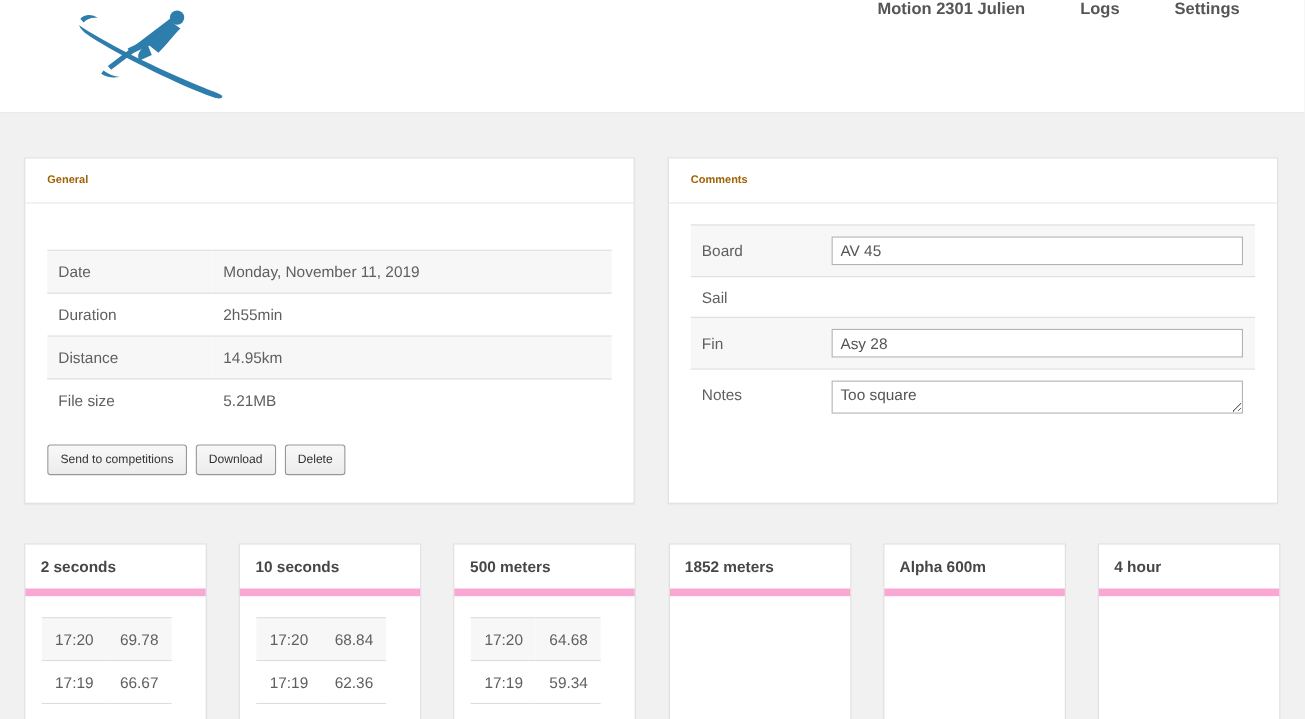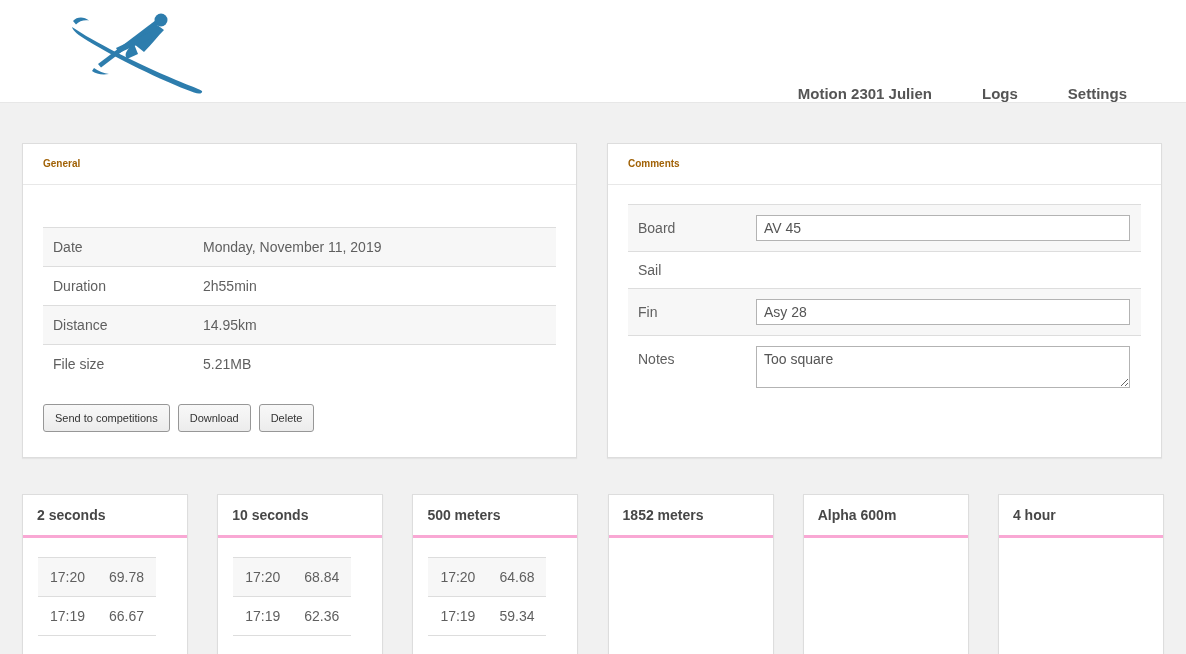--- a/index.html
+++ b/index.html
@@ -7,21 +7,21 @@
     width: 1186px; height: 654px; overflow: hidden;
     background: #f1f1f1;
     font-family: "Liberation Sans", "DejaVu Sans", sans-serif;
     color: #5f5f5f;
   }
 
   
   .site-header {
     height: 103px; background: #ffffff;
     border-bottom: 1px solid #e7e7e7;
-    display: flex; align-items: flex-end; justify-content: space-between;
+    display: flex; align-items: flex-start; justify-content: space-between;
   }
   .logo-wrap { margin-left: 64px; margin-top: 4px; cursor: pointer; }
   .main-nav { display: flex; align-items: center; gap: 50px; margin-right: 59px; }
   .main-nav a {
     font-size: 15px; font-weight: bold; color: #555; text-decoration: none; cursor: pointer;
   }
 
   
   .container { padding: 40px 22px 0 22px; }
   .top-row { display: flex; gap: 30px; }
@@ -60,28 +60,28 @@
   }
   .field-row:nth-child(odd) { background: #f7f7f7; }
   .field-row.align-top { align-items: flex-start; }
   .field-label { width: 118px; flex-shrink: 0; color: #5f5f5f; }
   .align-top .field-label { margin-top: 5px; }
   .field-input, .field-textarea {
     flex: 1; font-family: inherit; font-size: 14px; color: #555;
     border: 1px solid #b3b3b3; background: #fff; padding: 2px 7px;
   }
   .field-input { height: 26px; }
-  .field-textarea { height: 42px; resize: both; padding-top: 4px; }
+  .field-textarea { height: 30px; resize: both; padding-top: 4px; }
 
   
   .stats-row { margin-top: 36px; display: flex; justify-content: space-between; }
   .mini-panel { width: 166px; }
   .mini-heading {
     padding: 12px 14px; font-size: 14px; font-weight: bold; color: #474747;
-    border-bottom: 3px solid #f9a8d4;
+    border-bottom: 7px solid #f9a8d4;
   }
   .mini-body { padding: 19px 15px; }
   .mini-body-empty { height: 57px; }
   .stat-table { border-collapse: collapse; font-size: 14px; }
   .stat-table tr:first-child { background: #f7f7f7; }
   .stat-table td { padding: 11px 12px; border-top: 1px solid #ddd; color: #5f5f5f; }
   .stat-table tr:last-child td { border-bottom: 1px solid #ddd; }
   .stat-table td.val { text-align: right; }
 </style>
 </head>

